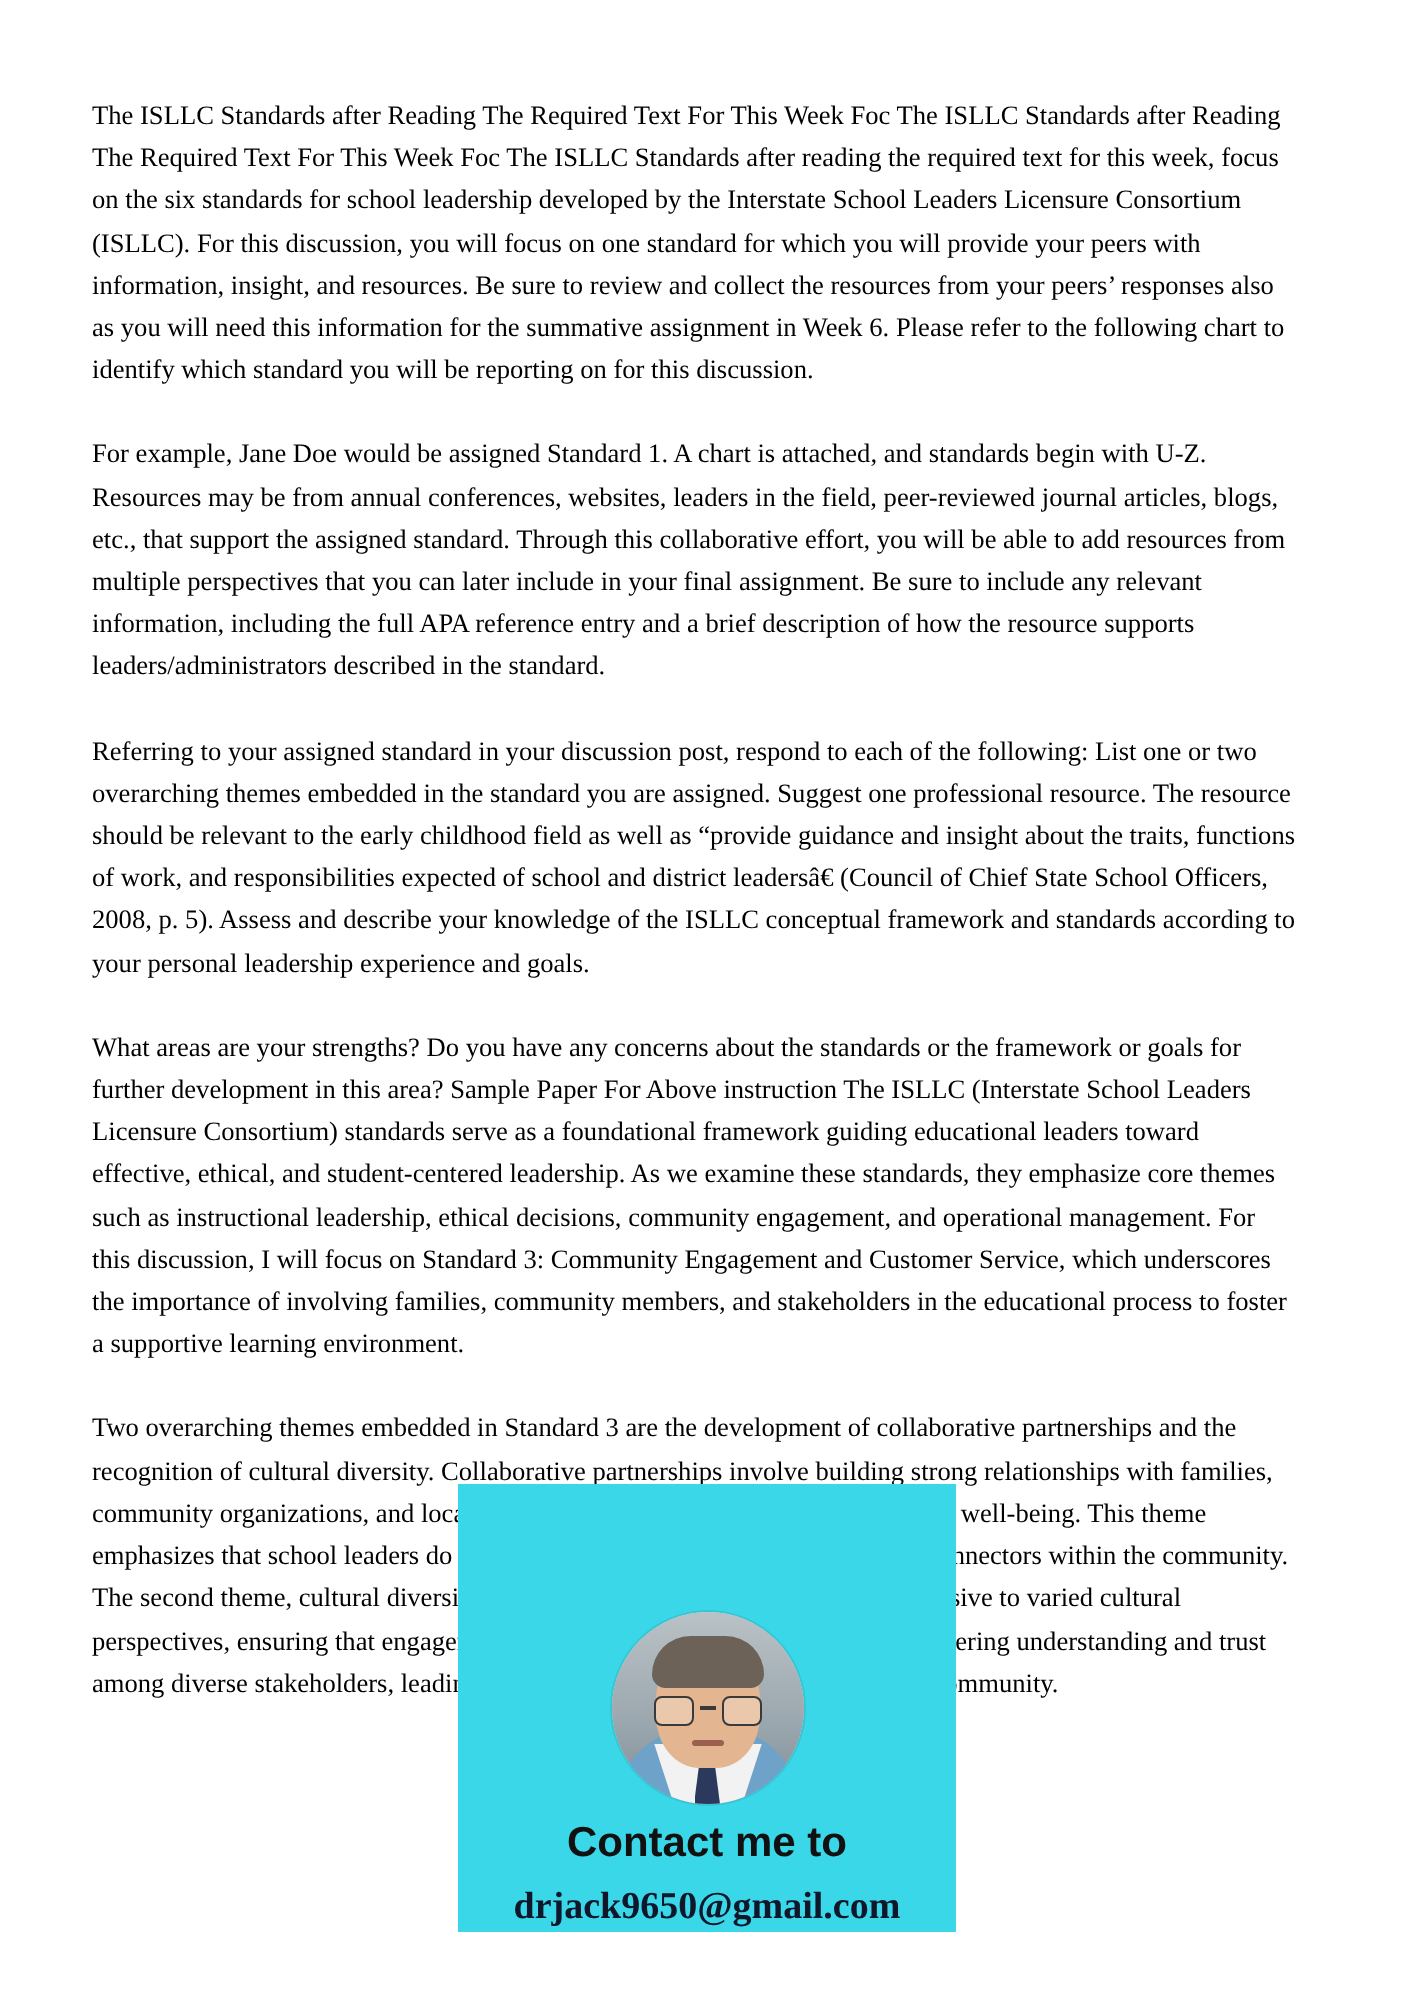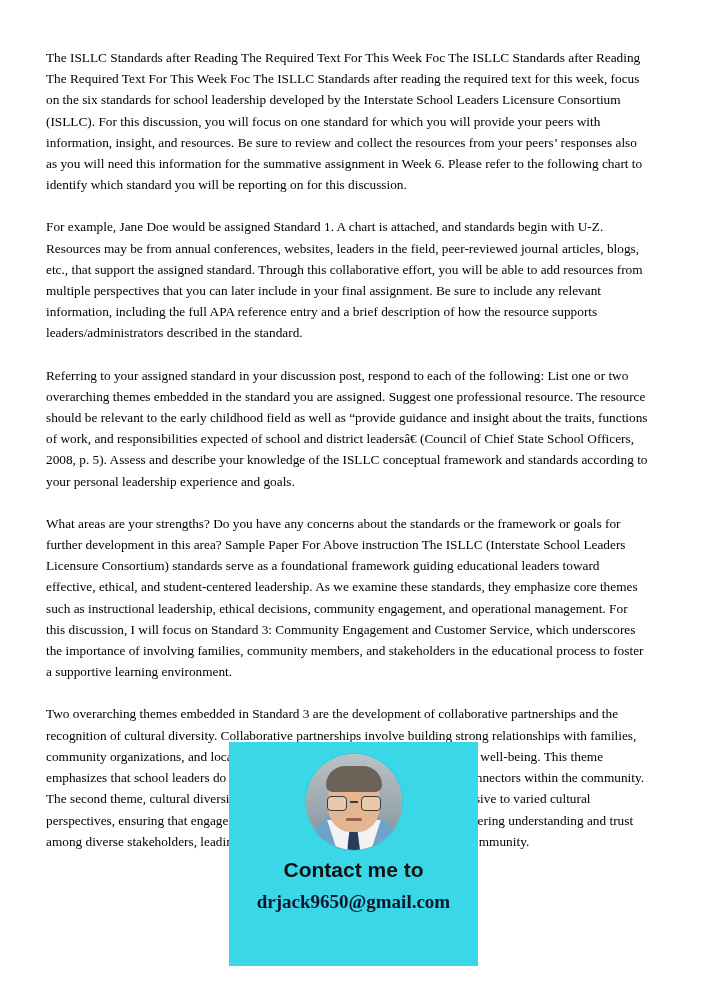--- a/index.html
+++ b/index.html
@@ -41,21 +41,21 @@
   .contact-card {
     position: absolute;
     left: 229px;
     top: 727px;
     width: 249px;
     height: 224px;
     background: #3ad7e8;
     display: flex;
     flex-direction: column;
     align-items: center;
-    justify-content: flex-start;
+    justify-content: flex-end;
     box-sizing: border-box;
     padding-top: 12px;
   }
   .avatar {
     width: 96px;
     height: 96px;
     border-radius: 50%;
     overflow: hidden;
     background: #cfd6d8;
     position: relative;

